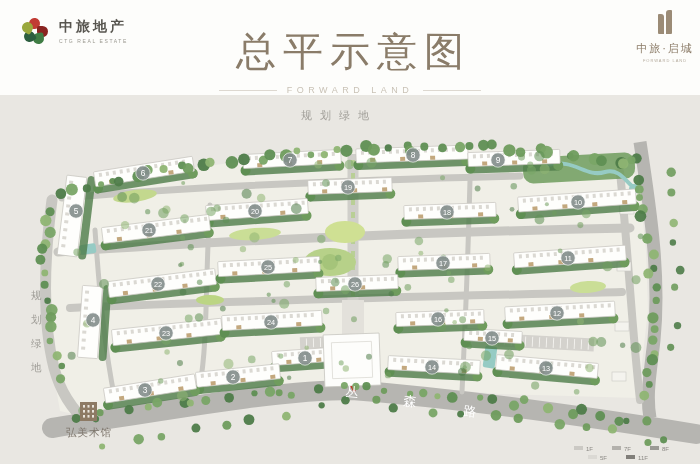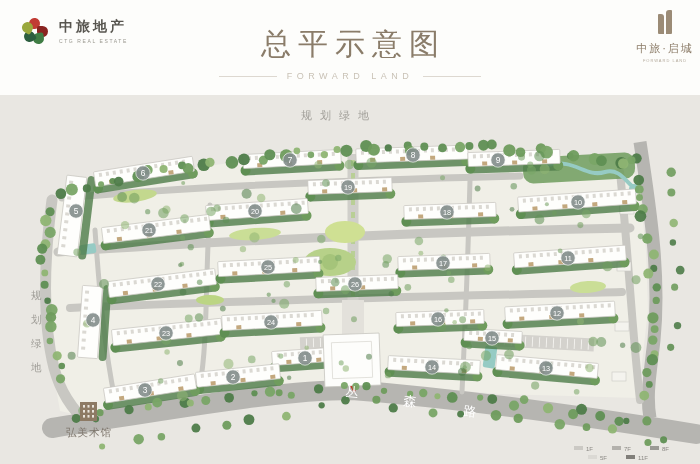--- a/index.html
+++ b/index.html
@@ -12,21 +12,21 @@
   .knot i{position:absolute;width:11px;height:11px;border-radius:50% 50% 50% 2px;}
   .knot i:nth-child(1){left:7px;top:0;background:#c13b33;transform:rotate(10deg);}
   .knot i:nth-child(2){left:15px;top:8px;background:#8a2420;transform:rotate(90deg);}
   .knot i:nth-child(3){left:11px;top:15px;background:#3f7d44;transform:rotate(170deg);}
   .knot i:nth-child(4){left:2px;top:13px;background:#2c5e3f;transform:rotate(240deg);}
   .knot i:nth-child(5){left:0;top:4px;background:#9aa83d;transform:rotate(300deg);}
   .bl-cn{font-size:14px;font-weight:bold;color:#57554f;letter-spacing:3px;}
   .bl-en{font-size:5px;color:#9a9890;letter-spacing:1.6px;margin-top:2px;}
   .title-wrap{position:absolute;top:0;left:0;width:700px;text-align:center;}
   .title{margin:24px 0 0 0;font-family:"DejaVu Serif","Liberation Serif",serif;
-         font-size:30px;font-weight:normal;color:#8a7c69;letter-spacing:7px;text-indent:7px;}
+         font-size:40px;font-weight:normal;color:#8a7c69;letter-spacing:7px;text-indent:7px;}
   .subtitle-row{margin-top:6px;display:flex;align-items:center;justify-content:center;gap:10px;}
   .hline{display:inline-block;width:58px;height:1px;background:#ddd8d0;}
   .subtitle{font-size:9px;color:#c9c2b6;letter-spacing:4.5px;}
   .brand-right{position:absolute;top:10px;right:-4px;width:78px;text-align:center;}
   .cols-icon{display:inline-flex;gap:2px;height:24px;align-items:flex-end;}
   .cols-icon span{display:inline-block;width:6px;background:#9b8b76;}
   .cols-icon span:nth-child(1){height:20px;border-radius:1px 3px 0 1px;}
   .cols-icon span:nth-child(2){height:24px;border-radius:3px 1px 1px 0;}
   .br-cn{font-size:11px;color:#8a7a66;letter-spacing:2px;margin-top:3px;white-space:nowrap;}
   .br-en{font-size:4px;color:#b5ab9d;letter-spacing:1px;margin-top:2px;white-space:nowrap;}

